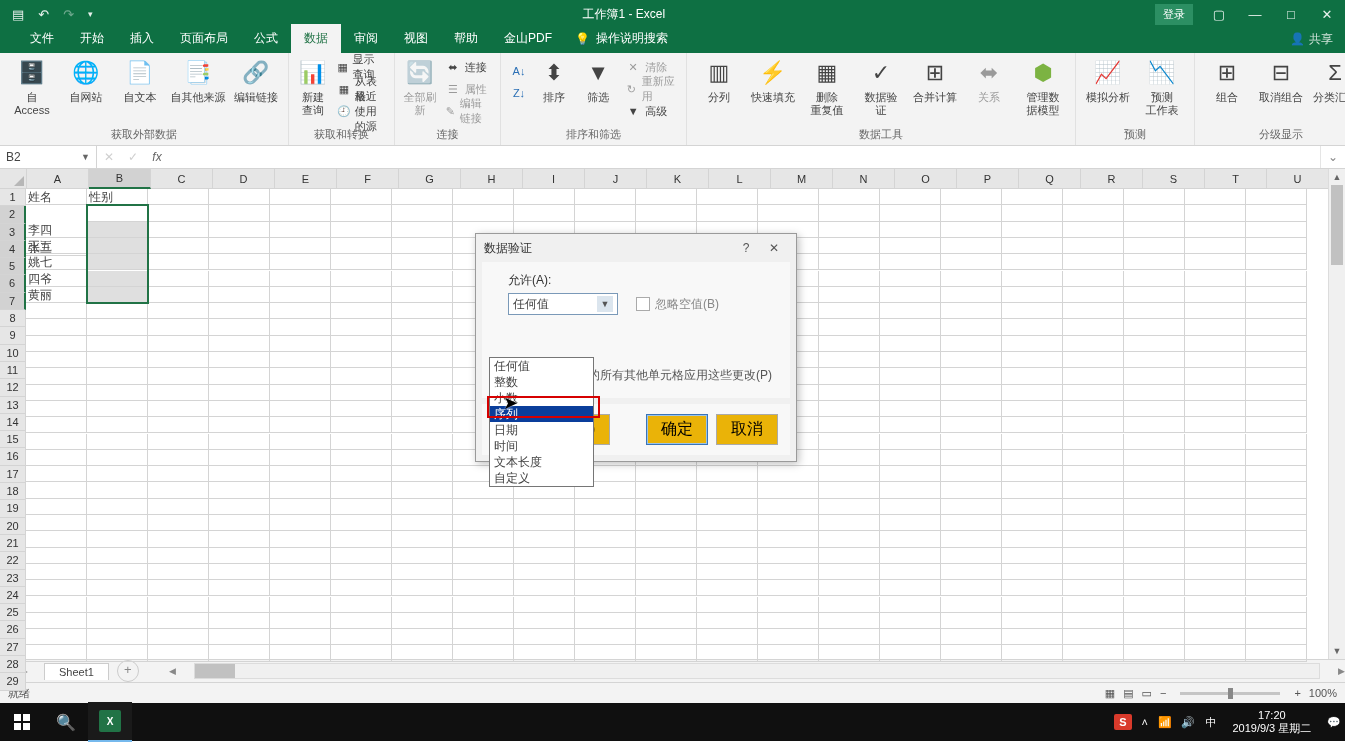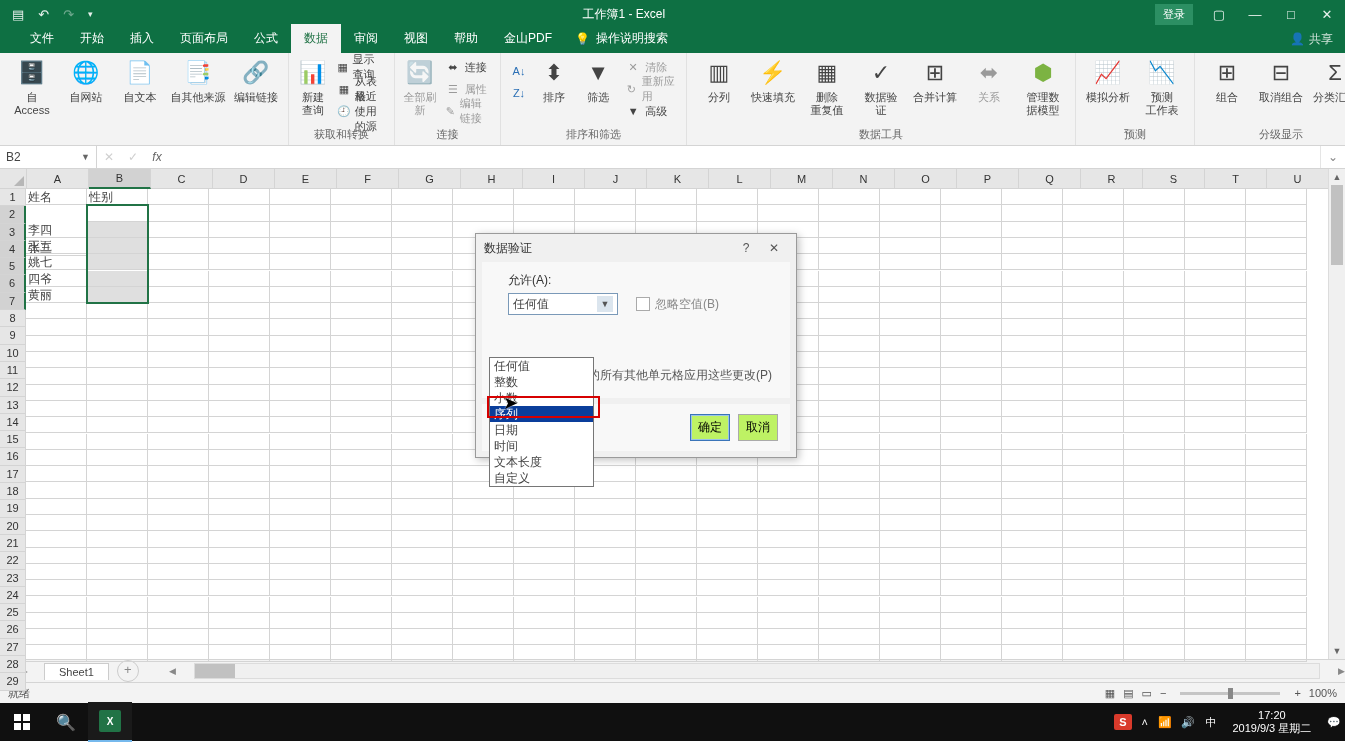--- a/index.html
+++ b/index.html
@@ -83,21 +83,21 @@
 .dlg-body .combo .dd{background:#dbe5ee;width:16px;height:16px;text-align:center;font-size:9px;line-height:16px;color:#555}
 .dlg-body .chk{display:flex;align-items:center;gap:5px;color:#888}
 .dlg-body .chk .box{width:12px;height:12px;border:1px solid #aaa;background:#fff}
 .toprow{display:flex;align-items:center;gap:18px}
 .dropdown{position:absolute;left:489px;top:357px;width:103px;background:#fff;border:1px solid #767676;z-index:20}
 .dropdown .opt{padding:1px 4px;font-size:12px;line-height:14px;cursor:pointer}
 .dropdown .opt.hl{background:#0a3e9b;color:#fff}
 .redbox{position:absolute;border:2px solid #d60000;z-index:21;pointer-events:none}
 .cursor{position:absolute;z-index:22;font-size:18px;color:#000;pointer-events:none;text-shadow:0 0 2px #fff}
 .dlg-foot{display:flex;padding:10px 12px;gap:8px;background:#f8f8f8;margin:0 6px 6px}
-.dlg-foot button{padding:4px 7px;border:1px solid #aaa;background:#bef264;font-size:12px;cursor:pointer}
+.dlg-foot button{padding:4px 14px;border:1px solid #aaa;background:#eab308;font-size:16px;cursor:pointer}
 .dlg-foot .ok{border:1px solid #3a74b8;box-shadow:0 0 0 1px #9ac3e8 inset}
 .applyrow{margin-top:52px;display:flex;align-items:center;gap:6px;color:#555}
 .applyrow .box{width:12px;height:12px;border:1px solid #aaa;background:#fff}
 </style>
 </head>
 <body>
 
 <div class="titlebar">
   <div class="qat">
     <span>▤</span>
@@ -150,20 +150,21 @@
         </div>
       <div class="rbtn wide">
           <div class="icon">📑</div>
           <div class="txt">自其他来源</div>
         </div>
       <div class="rbtn">
           <div class="icon">🔗</div>
           <div class="txt">编辑链接</div>
         </div>
     </div>
+    <div class="label">获取外部数据</div>
   </div>
   <div class="rgroup">
     <div class="items">
       <div class="rbtn">
           <div class="icon">📊</div>
           <div class="txt" style="white-space:pre-line">新建
 查询</div>
         </div>
       <div class="rlist">
         <div class="row">

